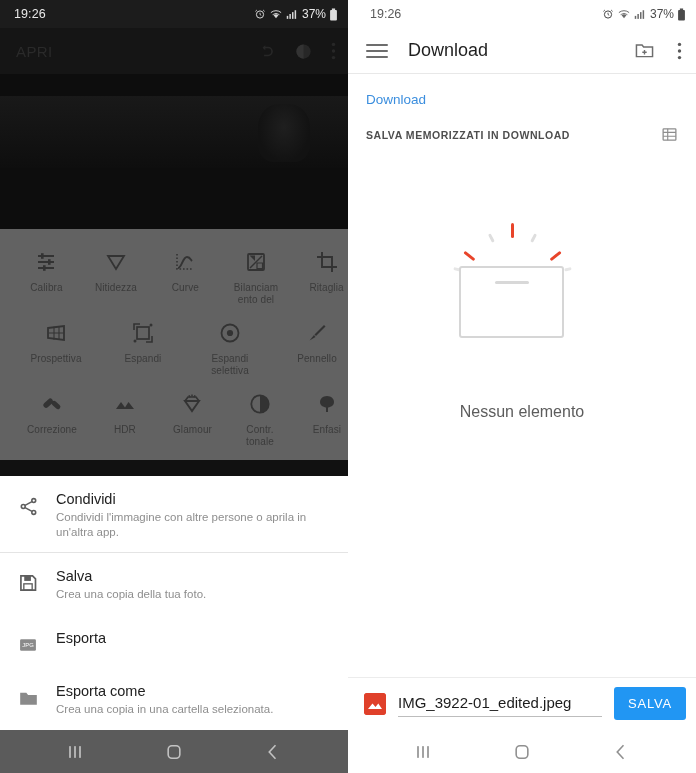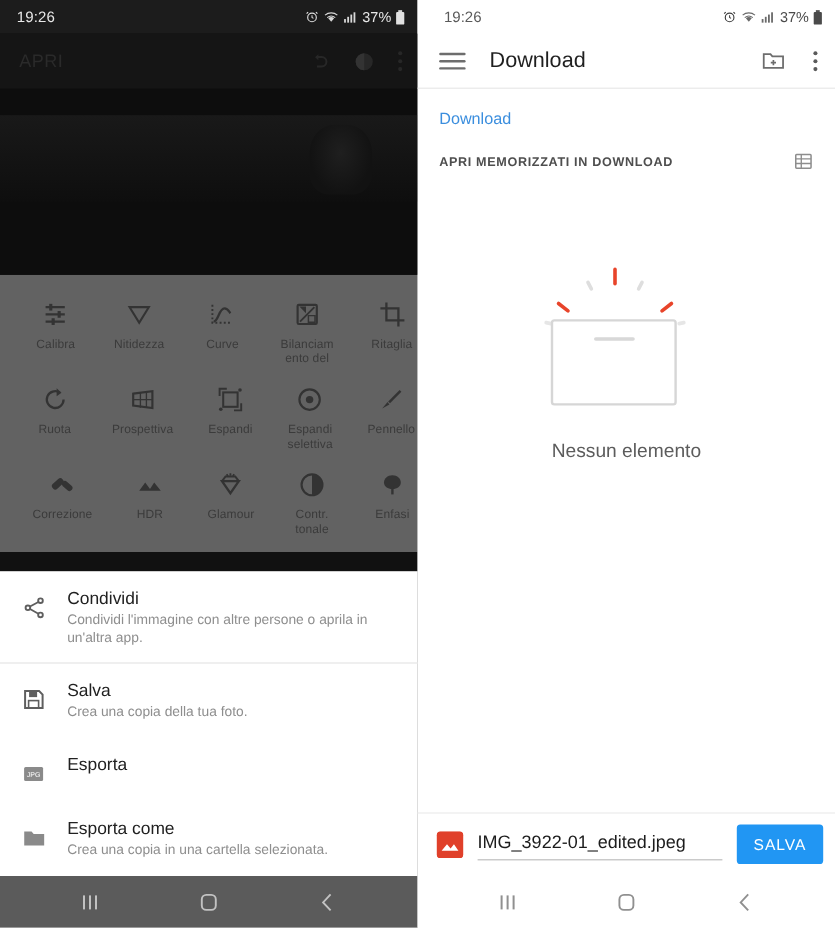--- a/index.html
+++ b/index.html
@@ -135,20 +135,21 @@
     padding: 18px 18px 0;
   }
   .r-section-label {
     font-size: 10.5px; color: #4e4e4e; letter-spacing: .55px; font-weight: bold;
   }
 
   .r-empty {
     flex: 1 1 auto;
     display: flex; flex-direction: column; align-items: center;
     padding-top: 58px;
+    gap: 35px;
   }
   .empty-art { position: relative; width: 170px; height: 145px; }
   .empty-box {
     position: absolute; left: 22px; bottom: 8px;
     width: 105px; height: 72px;
     border: 2px solid #d6d6d6; border-radius: 3px; background: #fff;
   }
   .empty-box::after {
     content: ""; position: absolute; left: 50%; top: 13px;
     transform: translateX(-50%);
@@ -307,29 +308,20 @@
             </svg>
           </span>
           <span class="tool-lbl">Ritaglia</span>
         </div>
       </div>
 
       <div class="tool-row">
         <div class="tool">
           <span class="tool-ico">
             <svg width="24" height="24" viewBox="0 0 24 24">
-              <path d="M19 12a7 7 0 11-3.2-5.9" stroke="#333" stroke-width="1.9" fill="none"></path>
-              <path d="M13.2 2.6l4 3.6-4 3z" fill="#333"></path>
-            </svg>
-          </span>
-          <span class="tool-lbl">Ruota</span>
-        </div>
-        <div class="tool">
-          <span class="tool-ico">
-            <svg width="24" height="24" viewBox="0 0 24 24">
               <path d="M4 7l16-2v14l-16-2z" fill="none" stroke="#333" stroke-width="1.8"></path>
               <path d="M10 5.8v13M15 4.9v14.2M4.6 12h15" stroke="#333" stroke-width="1.1"></path>
             </svg>
           </span>
           <span class="tool-lbl">Prospettiva</span>
         </div>
         <div class="tool">
           <span class="tool-ico">
             <svg width="24" height="24" viewBox="0 0 24 24">
               <rect x="6" y="6" width="12" height="12" fill="none" stroke="#333" stroke-width="1.7"></rect>
@@ -528,21 +520,21 @@
           <circle cx="2.5" cy="15.6" r="1.7" fill="#5a5a5a"></circle>
         </svg>
       </span>
     </div>
 
     <div class="r-breadcrumb">
       <span style="color:#3b8ede">Download</span>
     </div>
 
     <div class="r-sectionbar">
-      <span class="r-section-label">APRI MEMORIZZATI IN DOWNLOAD</span>
+      <span class="r-section-label">SALVA MEMORIZZATI IN DOWNLOAD</span>
       <svg width="17" height="17" viewBox="0 0 24 24">
         <rect x="3" y="4" width="18" height="16" rx="1" fill="none" stroke="#8d8d8d" stroke-width="1.8"></rect>
         <path d="M3 9h18M3 14.5h18M9.5 4v16" stroke="#8d8d8d" stroke-width="1.6"></path>
       </svg>
     </div>
 
     <div class="r-empty">
       <div class="empty-art">
         <span class="ray" style="left:36px;  top:46px; height:13px; background:#e8442a; transform:rotate(-52deg);"></span>
         <span class="ray" style="left:55px;  top:32px; height:9px;  background:#dedede; transform:rotate(-28deg);"></span>

